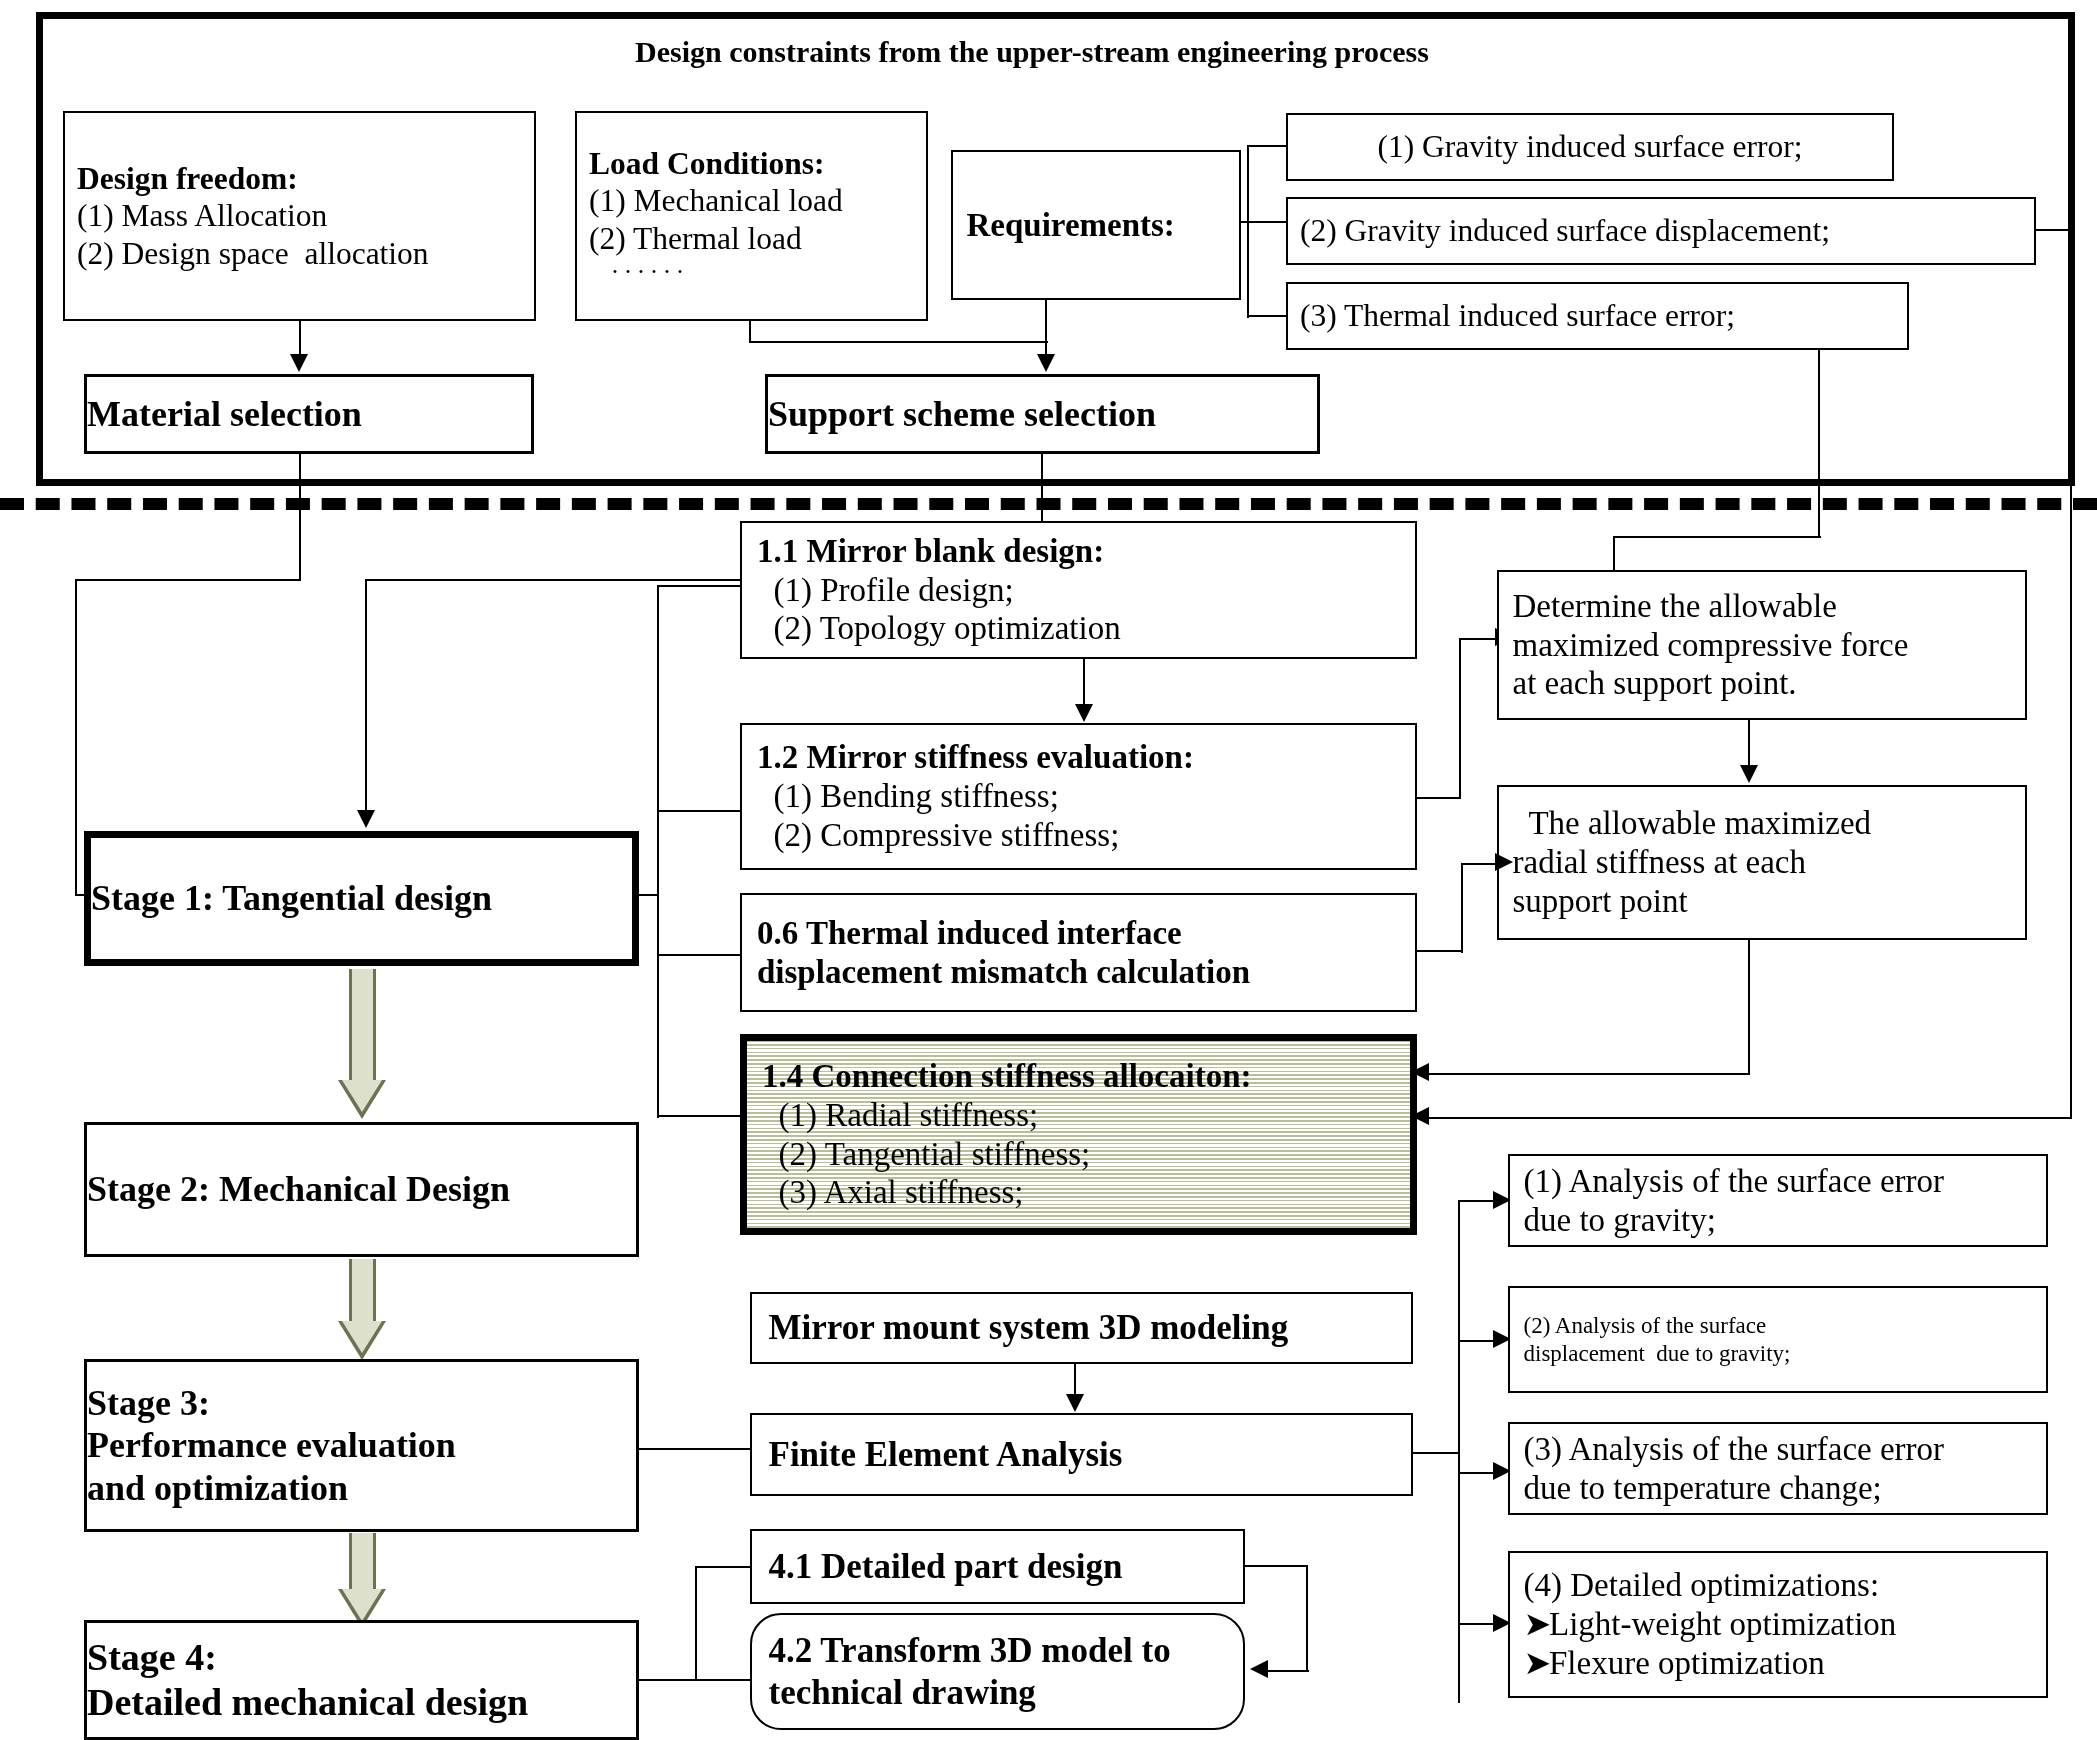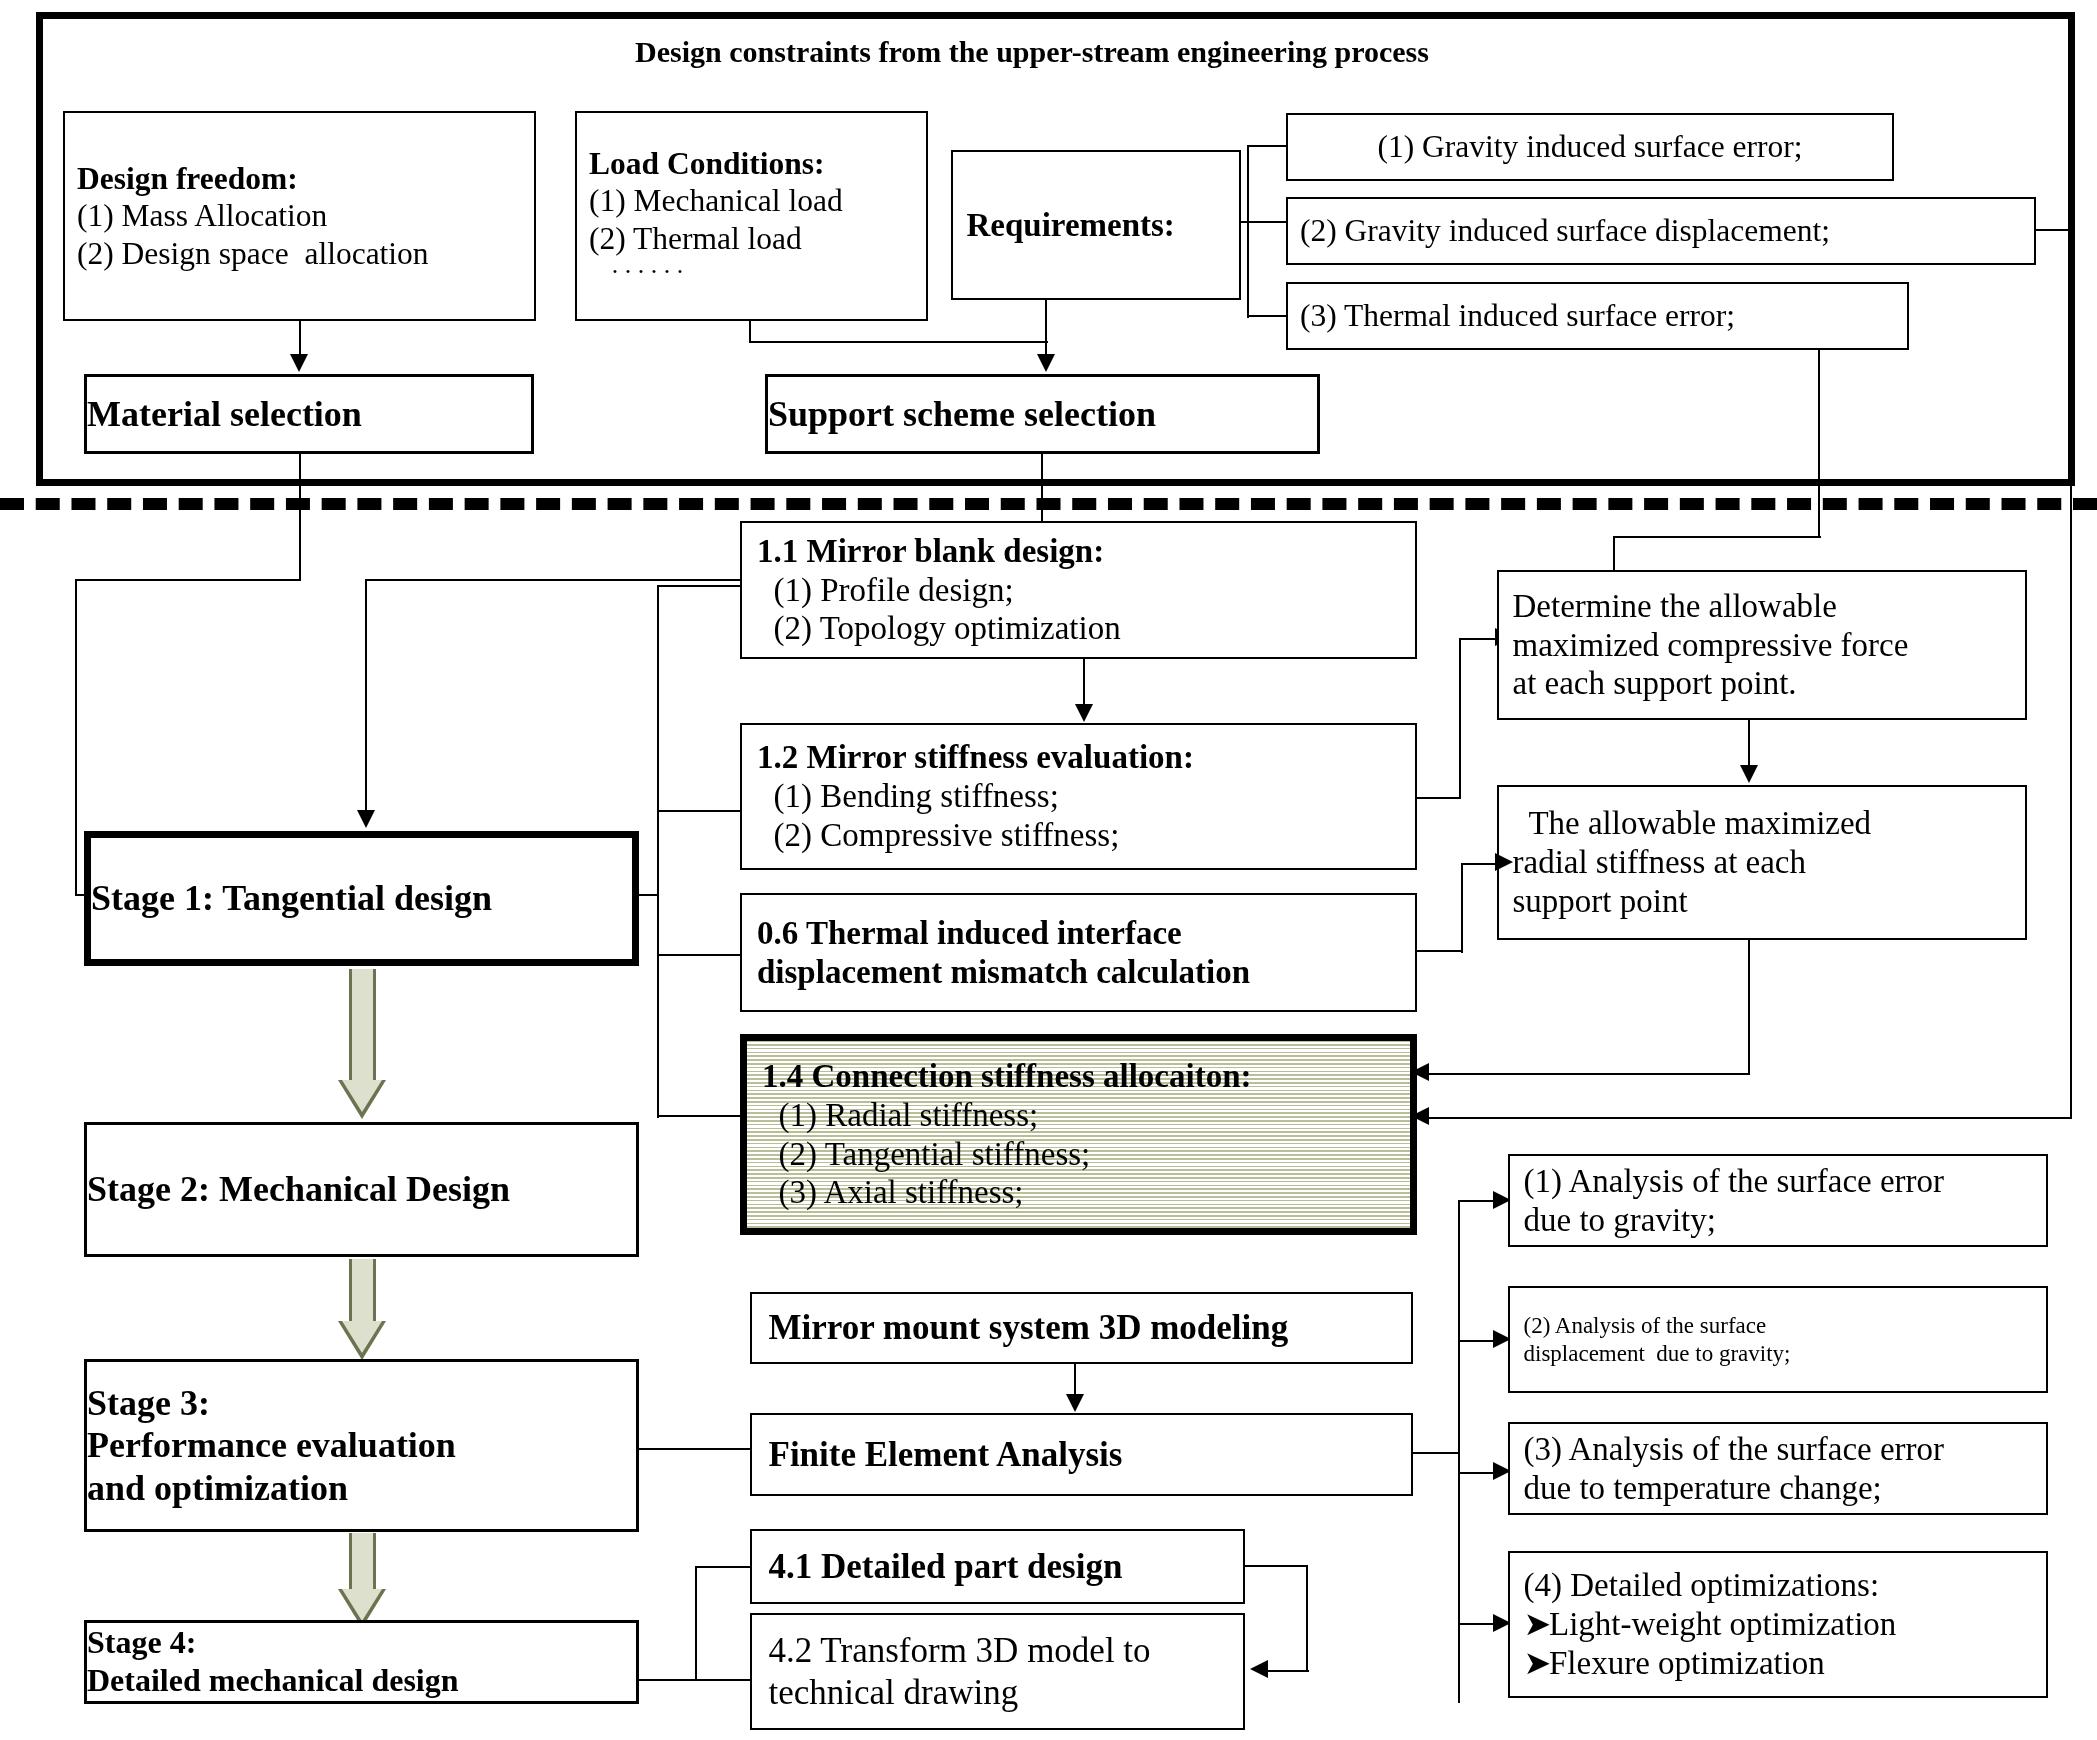--- a/index.html
+++ b/index.html
@@ -156,21 +156,21 @@
     <span class="ln">Performance evaluation</span>
     <span class="ln">and optimization</span>
   </div>
 
   <div class="blockarrow" style="left:338px;top:1533px;width:48px;height:92px;">
     <div style="position:absolute;left:10.5px;top:0;width:27px;height:59px;background:#dde0cc;border-left:3px solid #6b7450;border-right:3px solid #6b7450;box-sizing:border-box;"></div>
     <div style="position:absolute;left:0;top:56px;width:0;height:0;border-left:24px solid transparent;border-right:24px solid transparent;border-top:39px solid #6b7450;"></div>
     <div style="position:absolute;left:3.8px;top:56px;width:0;height:0;border-left:20px solid transparent;border-right:20px solid transparent;border-top:32px solid #dde0cc;"></div>
   </div>
 
-  <div class="box b-med ctr" style="left:84px;top:1620px;width:555px;height:84px;font-size:32px;font-weight:bold;">
+  <div class="box b-med ctr" style="left:84px;top:1620px;width:555px;height:120px;font-size:38px;font-weight:bold;">
     <span class="ln">Stage 4:</span>
     <span class="ln">Detailed mechanical design</span>
   </div>
 
   <div class="h" style="left:639px;top:894px;width:19.5px;"></div>
   <div class="v" style="left:657px;top:585px;height:533px;"></div>
   <div class="h" style="left:657px;top:585px;width:83px;"></div>
   <div class="h" style="left:657px;top:810px;width:83px;"></div>
   <div class="h" style="left:657px;top:954px;width:83px;"></div>
   <div class="h" style="left:657px;top:1115px;width:83px;"></div>
@@ -241,21 +241,21 @@
   <div class="box b-thin lft" style="left:750px;top:1413px;width:663px;height:83px;padding:0 16.5px;font-size:35px;font-weight:bold;">
     <span class="ln">Finite Element Analysis</span>
   </div>
 
   <div class="h" style="left:639px;top:1448px;width:113px;"></div>
 
   <div class="box b-thin lft" style="left:750px;top:1529px;width:495px;height:75px;padding:0 16.5px;font-size:35px;font-weight:bold;">
     <span class="ln">4.1 Detailed part design</span>
   </div>
 
-  <div class="box b-thin ctr" style="left:750px;top:1613px;width:495px;height:117px;padding:0 16.5px;font-size:35px;font-weight:normal;">
+  <div class="box b-thin ctr" style="left:750px;top:1613px;width:495px;height:117px;padding:0 16.5px;font-size:35px;font-weight:bold;border-radius:31px;">
     <span class="ln">4.2 Transform 3D model to</span>
     <span class="ln">technical drawing</span>
   </div>
 
   <div class="h" style="left:639px;top:1679px;width:57px;"></div>
   <div class="v" style="left:695px;top:1566px;height:114px;"></div>
   <div class="h" style="left:695px;top:1566px;width:57px;"></div>
   <div class="h" style="left:695px;top:1679px;width:57px;"></div>
 
   <div class="h" style="left:1245px;top:1565px;width:63px;"></div>

